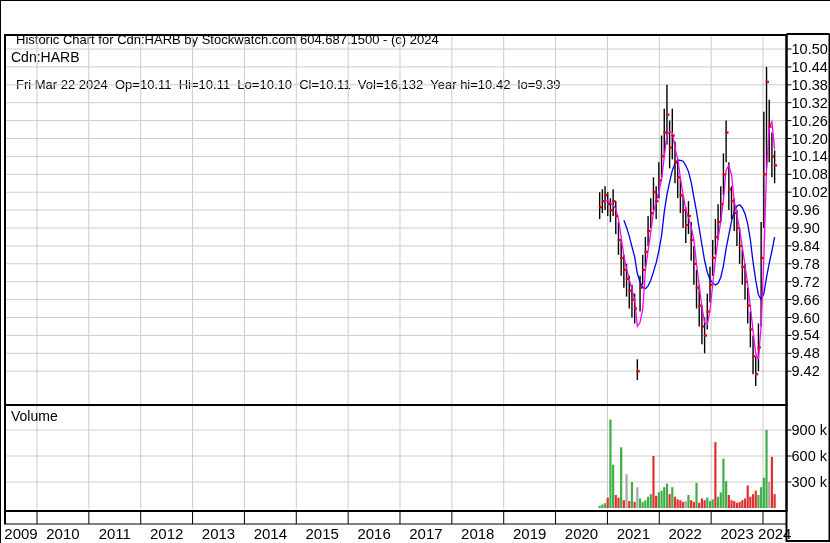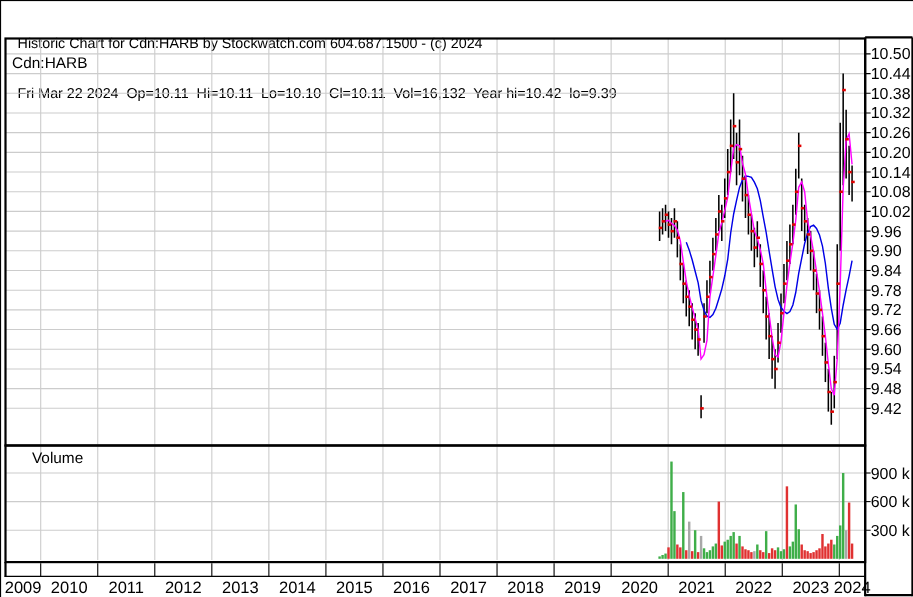--- a/index.html
+++ b/index.html
@@ -3,21 +3,21 @@
 <meta charset="utf-8">
 <style>
   html,body{margin:0;padding:0;background:#fff;}
   body{width:830px;height:543px;position:relative;overflow:hidden;
        font-family:"Liberation Sans",sans-serif;}
   .screen{position:absolute;inset:0;border-top:1px solid #000;border-left:1px solid #000;box-sizing:border-box;}
   .hdr{position:absolute;left:3px;top:1px;color:#000;font-size:13px;line-height:15px;white-space:pre;}
   .hdr div{white-space:pre;padding-left:12px;}
   .pane-label{position:absolute;color:#000;font-size:14px;}
   #symLabel{left:10px;top:37px;margin-top:11px;}
-  #volLabel{left:28px;top:407px;}
+  #volLabel{left:10px;top:407px;}
   svg{position:absolute;left:0;top:0;}
   text{font-family:"Liberation Sans",sans-serif;}
 </style>
 </head>
 <body>
 
 <div class="screen">
   <div class="hdr">
     <div>Historic Chart for Cdn:HARB by Stockwatch.com 604.687.1500 - (c) 2024</div>
     <div>Fri Mar 22 2024  Op=10.11  Hi=10.11  Lo=10.10  Cl=10.11  Vol=16,132  Year hi=10.42  lo=9.39</div>

